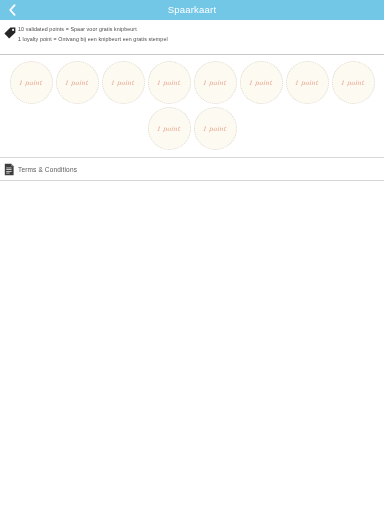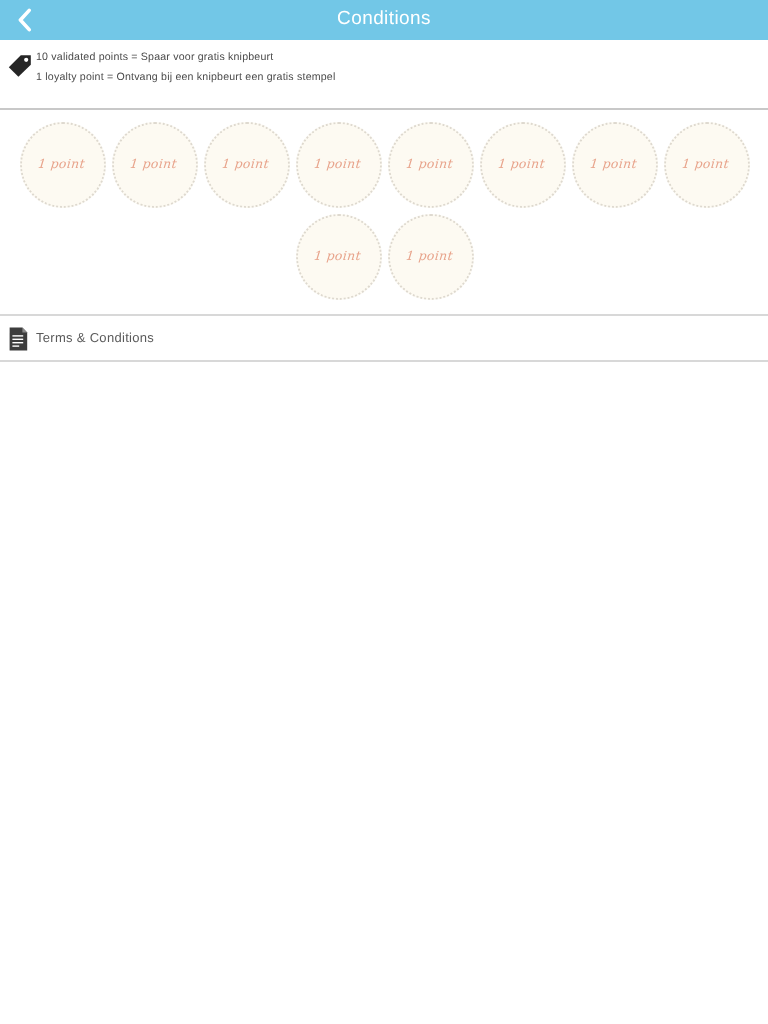--- a/index.html
+++ b/index.html
@@ -145,21 +145,21 @@
 <div class="page-body">
 
   <div class="header">
     <div class="back-btn">
       <span>
         <svg width="8" height="12" viewBox="0 0 8 12">
           <path d="M6.6 1.2 L2.2 6 L6.6 10.8" fill="none" stroke="#ffffff" stroke-width="1.8" stroke-linecap="round" stroke-linejoin="round"></path>
         </svg>
       </span>
     </div>
-    <div class="header-title">Conditions</div>
+    <div class="header-title">Spaarkaart</div>
   </div>
 
   <div class="info-block">
     <span class="tag-icon">
       <svg width="14" height="14" viewBox="0 0 14 14">
         <path d="M12.4 1.6 L7.4 1.6 L1.4 7.6 L6.2 12.4 L12.4 6.4 Z" fill="#262626"></path>
         <circle cx="10.1" cy="3.9" r="1.05" fill="#ffffff"></circle>
       </svg>
     </span>
     <div class="info-line">10 validated points = Spaar voor gratis knipbeurt</div>

